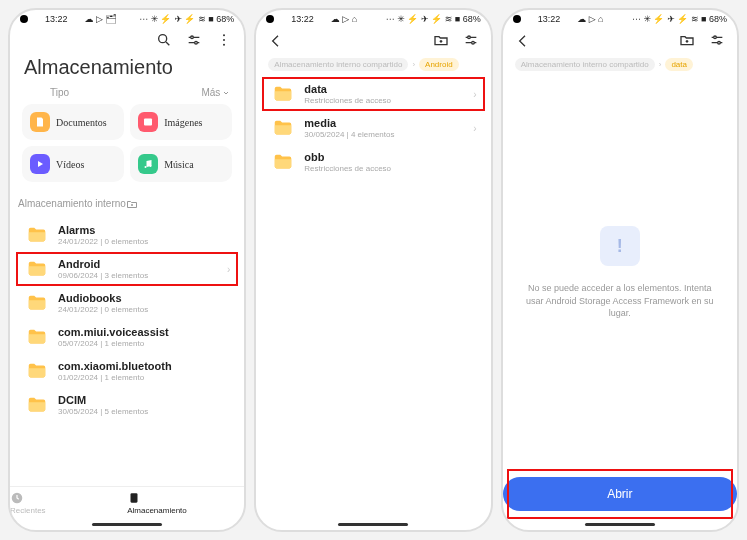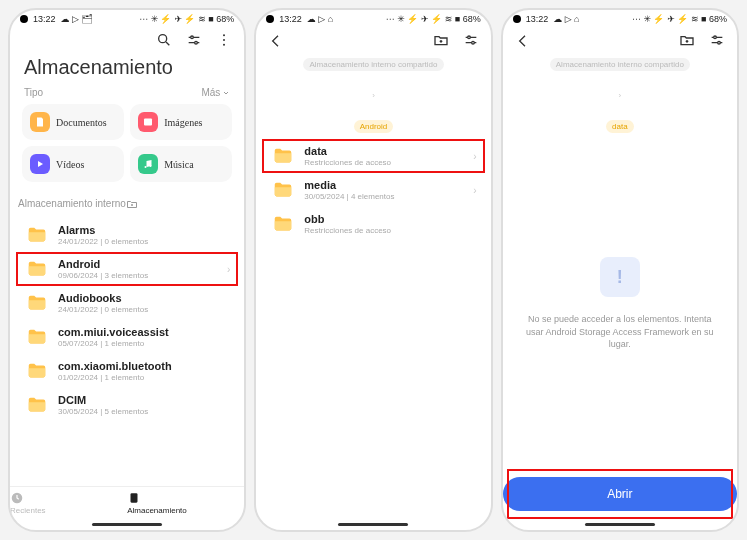--- a/index.html
+++ b/index.html
@@ -26,30 +26,30 @@
   }
   
   .statusbar {
     display: flex;
     justify-content: space-between;
     align-items: center;
     font-size: 9px;
     padding: 4px 10px 2px;
     color: #222;
   }
-  .statusbar .left, .statusbar .right { display:flex; align-items:center; gap:5px; }
+  .statusbar .left, .statusbar .right { display:flex; align-items:center; gap:17px; }
   .cam-dot { width:8px; height:8px; border-radius:50%; background:#000; }
   
   .appbar { display:flex; justify-content:space-between; align-items:center; padding:6px 12px; }
   .appbar .actions { display:flex; gap:14px; align-items:center; }
   .icon { display:inline-flex; width:16px; height:16px; }
   
   .big-title { font-size:20px; font-weight:400; color:#333; padding:2px 14px 8px; }
   
-  .tipo-row { display:flex; justify-content:space-between; padding:0 14px 6px; font-size:10px; color:#999; }
+  .tipo-row { display:flex; justify-content:space-between; padding:0 14px 6px; font-size:10px; color:#999;margin-left:26px; }
   .tipo-row .mas { color:#999; display:flex; align-items:center; gap:2px;}
   
   .cat-grid { display:grid; grid-template-columns:1fr 1fr; gap:6px; padding:0 12px 8px;font-family:Liberation Serif, serif; }
   .cat-card { background:#f7f7f7; border-radius:10px; padding:8px 8px; display:flex; align-items:center; gap:6px; }
   .cat-icon { width:20px; height:20px; border-radius:6px; display:flex; align-items:center; justify-content:center; flex-shrink:0; }
   .cat-label { font-size:10px; color:#333; }
   
   .section-header { display:flex; justify-content:flex-start; padding:8px 8px 4px; font-size:10px; color:#999; }
   
   .list { flex:1; overflow:hidden; }
@@ -66,21 +66,21 @@
   .item-name { font-size:11px; font-weight:600; color:#222; }
   .item-sub { font-size:8px; color:#aaa; margin-top:1px; }
   .chevron { color:#ccc; font-size:10px; }
   
   .bottom-nav { display:flex; border-top:1px solid #eee; }
   .bottom-nav .tab { flex:1; padding:4px 0 6px; font-size:8px; color:#bbb; }
   .bottom-nav .tab.active { color:#222; }
   .bottom-nav .tab .tab-icon { display:block; margin:0 auto 1px; }
   .home-indicator { width:70px; height:3px; background:#333; border-radius:2px; margin:2px auto 4px; }
   
-  .breadcrumb { display:flex; gap:20px; align-items:center; padding:4px 12px 6px; font-size:8px;flex-direction:column; }
+  .breadcrumb { display:flex; gap:4px; align-items:center; padding:4px 12px 6px; font-size:8px; }
   .crumb { background:#f2f2f2; color:#bbb; border-radius:10px; padding:2px 6px; white-space:nowrap; }
   .crumb.active { background:#fff3d6; color:#e6a400; }
   .crumb-sep { color:#ccc; font-size:8px; }
   
   .empty-state { flex:1; display:flex; flex-direction:column; align-items:center; justify-content:center; padding:0 20px; text-align:center; gap:16px; }
   .empty-icon { width:40px; height:40px; background:#e8eefc; border-radius:8px; display:flex; align-items:center; justify-content:center; color:#a6b9e6; font-size:18px; font-weight:bold; }
   .empty-text { font-size:9px; color:#999; line-height:1.4; }
   
   .open-btn-wrap { padding:8px 0 10px; position:relative; }
   .open-btn-wrap.highlight::after {

